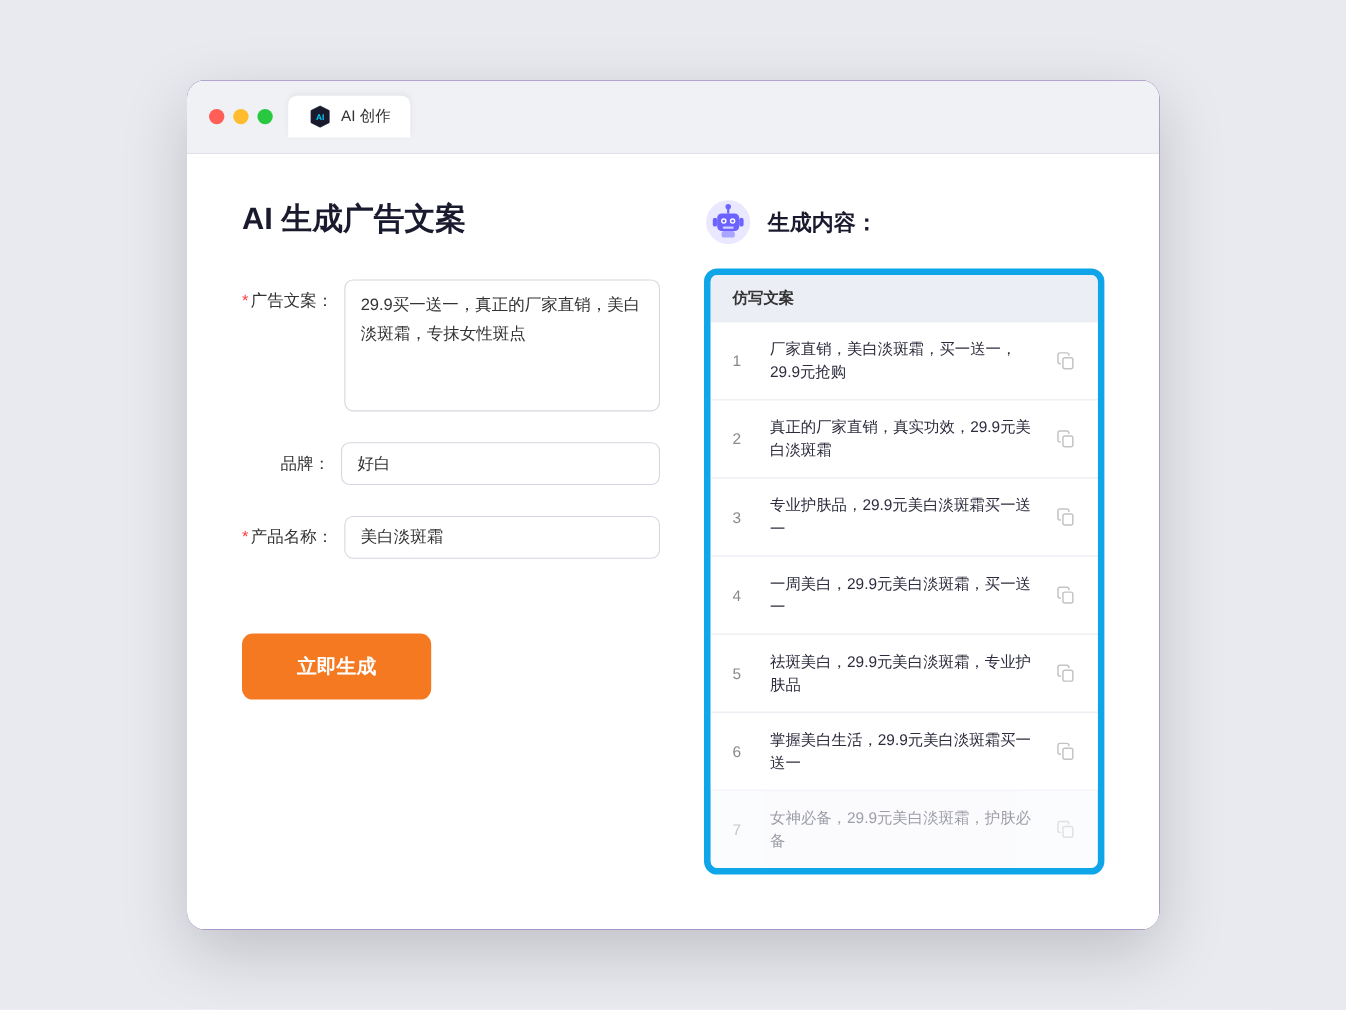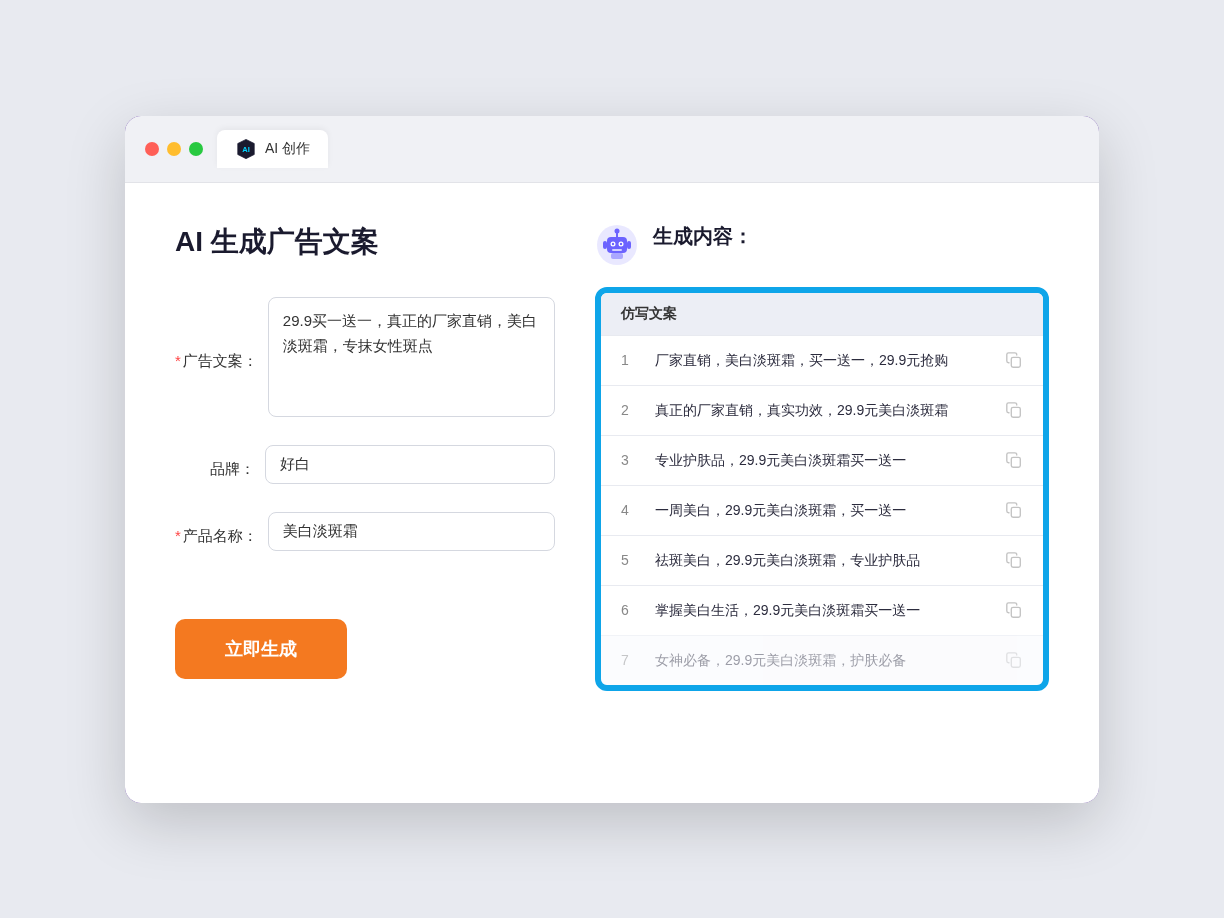--- a/index.html
+++ b/index.html
@@ -7,21 +7,21 @@
     body {
       background: #e8eaf0;
       display: flex;
       align-items: center;
       justify-content: center;
       min-height: 100vh;
       font-family: -apple-system, "PingFang SC", "Microsoft YaHei", sans-serif;
     }
 
     .browser-window {
-      width: 974px;
+      width: 884px;
       background: #4c1d95;
       border-radius: 16px;
       box-shadow: 0 20px 60px rgba(0,0,0,0.18);
       overflow: hidden;
     }
 
     .title-bar {
       background: #f0f1f5;
       padding: 14px 20px;
       display: flex;
@@ -76,21 +76,21 @@
 
     .page-title {
       font-size: 28px;
       font-weight: 700;
       color: #1a1a2e;
       margin-bottom: 36px;
     }
 
     .form-group {
       display: flex;
-      align-items: center;
+      align-items: flex-start;
       margin-bottom: 28px;
       gap: 10px;
       margin-top: 27px;
     }
 
     .form-label {
       font-size: 15px;
       color: #333;
       white-space: nowrap;
       padding-top: 10px;
@@ -135,21 +135,21 @@
     }
 
     
     .right-panel {
       flex: 1;
       min-width: 0;
     }
 
     .result-header {
       display: flex;
-      align-items: flex-start;
+      align-items: center;
       gap: 14px;
       margin-bottom: 20px;
     }
 
     .robot-icon {
       width: 44px;
       height: 44px;
     }
 
     .result-title {

